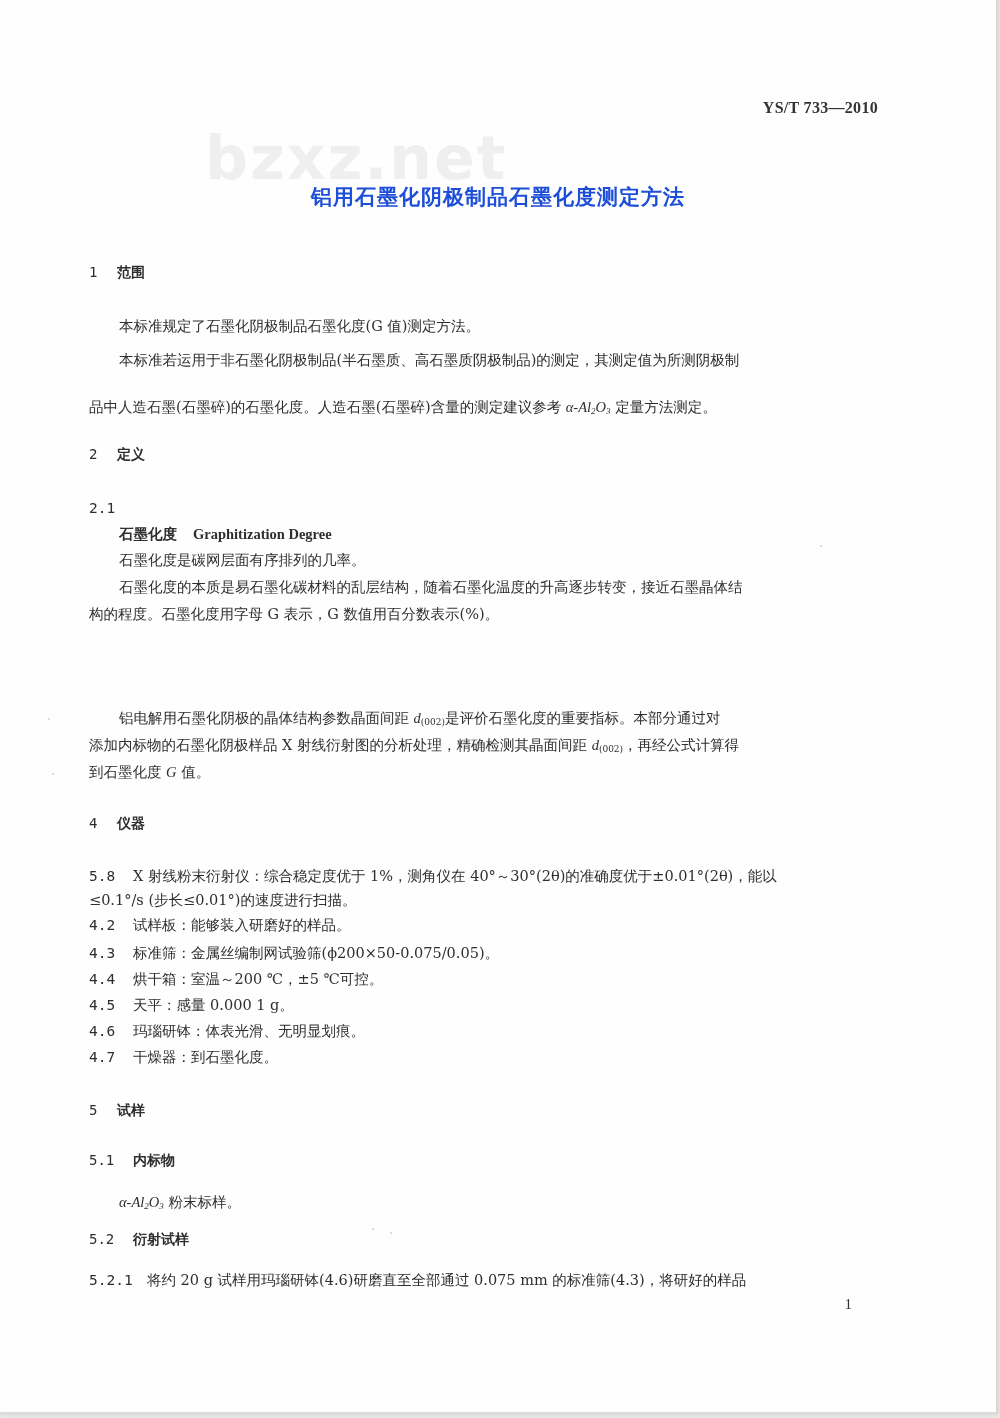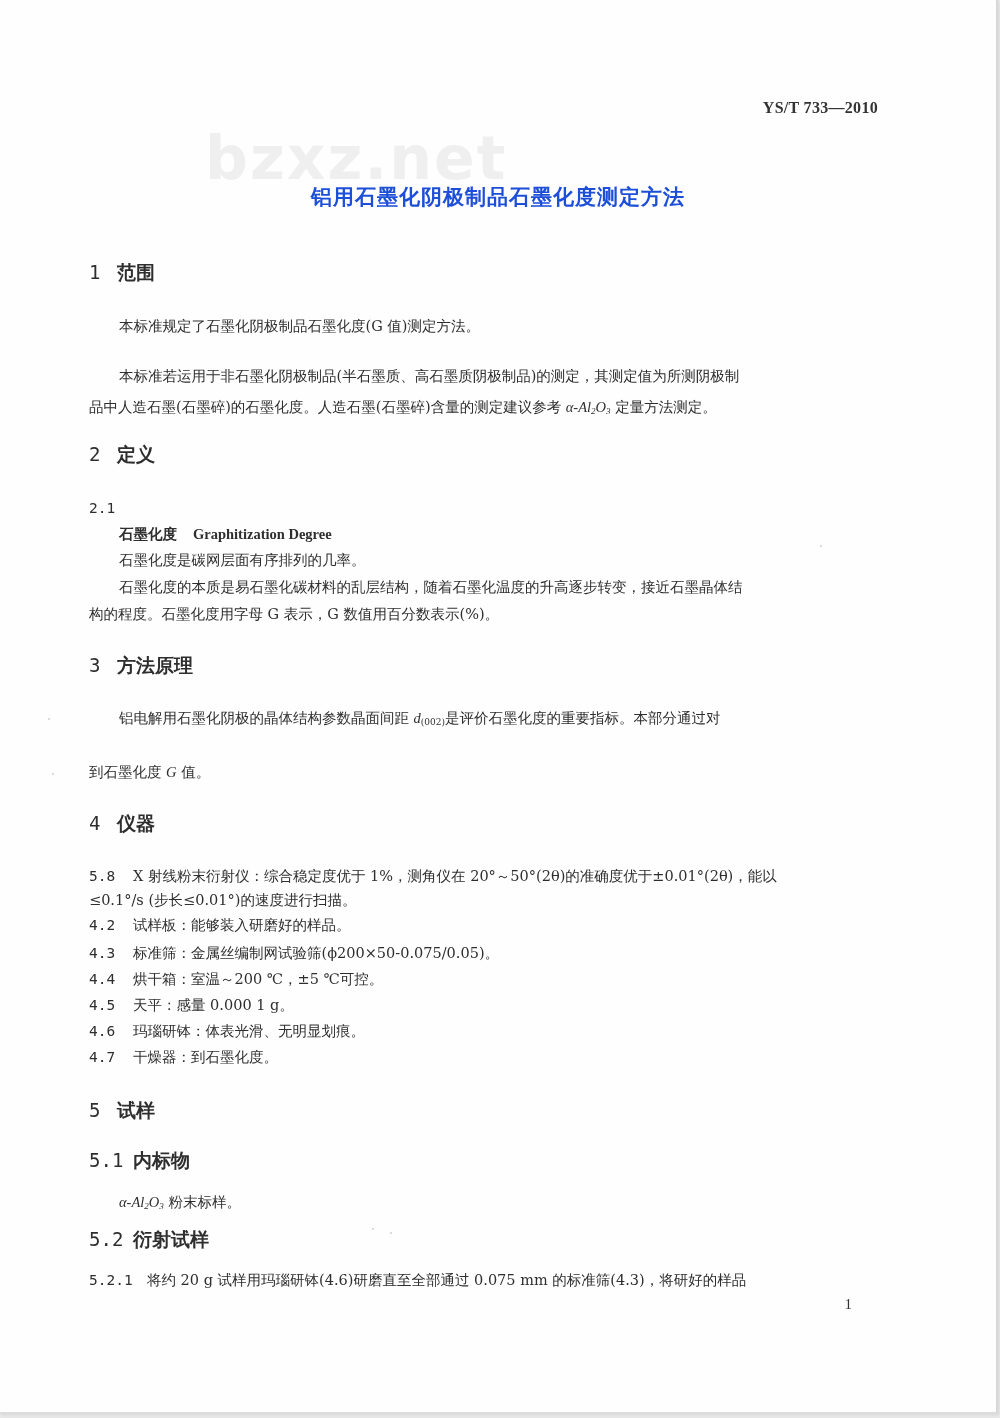--- a/index.html
+++ b/index.html
@@ -68,21 +68,21 @@
     width: 800px;
     font-size: 14.5px;
     line-height: 20px;
     white-space: nowrap;
     color: #2e2e2e;
   }
   .indent { left: 119px; }
   .heading {
     font-family: "DejaVu Sans", sans-serif;
     font-weight: bold;
-    font-size: 19px;
+    font-size: 14px;
   }
   .heading .num {
     display: inline-block;
     width: 28px;
     font-weight: normal;
     font-family: "DejaVu Sans Mono", monospace;
   }
   .heading .num.wide { width: 44px; }
   .item-num {
     display: inline-block;
@@ -122,51 +122,51 @@
 <div class="page">
 
   <div class="std-code">YS/T 733—2010</div>
   <div class="watermark">bzxz.net</div>
   <div class="doc-title">铝用石墨化阴极制品石墨化度测定方法</div>
 
   <div class="line heading" style="top:262px">
     <span class="num">1</span><span>范围</span>
   </div>
   <div class="line indent" style="top:316px">本标准规定了石墨化阴极制品石墨化度(G 值)测定方法。</div>
-  <div class="line indent" style="top:366px">本标准若运用于非石墨化阴极制品(半石墨质、高石墨质阴极制品)的测定，其测定值为所测阴极制</div>
+  <div class="line indent" style="top:350px">本标准若运用于非石墨化阴极制品(半石墨质、高石墨质阴极制品)的测定，其测定值为所测阴极制</div>
   <div class="line" style="top:397px">
     <span>品中人造石墨(石墨碎)的石墨化度。人造石墨(石墨碎)含量的测定建议参考 </span><span class="ital"><span>α-Al</span><sub>2</sub><span>O</span><sub>3</sub></span><span> 定量方法测定。</span>
   </div>
 
   <div class="line heading" style="top:444px">
     <span class="num">2</span><span>定义</span>
   </div>
   <div class="line" style="top:498px; font-family:'DejaVu Sans Mono', monospace;">2.1</div>
   <div class="line indent" style="top:524px">
     <span class="term-cn">石墨化度</span><span class="term-en">Graphitization Degree</span>
   </div>
   <div class="line indent" style="top:550px">石墨化度是碳网层面有序排列的几率。</div>
   <div class="line indent" style="top:577px">石墨化度的本质是易石墨化碳材料的乱层结构，随着石墨化温度的升高逐步转变，接近石墨晶体结</div>
   <div class="line" style="top:604px">构的程度。石墨化度用字母 G 表示，G 数值用百分数表示(%)。</div>
 
-  <div class="line heading" style="top:655px">
-    <span class="num">3</span><span>方法原理</span>
-  </div>
   <div class="line indent" style="top:708px">
     <span>铝电解用石墨化阴极的晶体结构参数晶面间距 </span><span class="ital">d</span><sub>(002)</sub><span>是评价石墨化度的重要指标。本部分通过对</span>
   </div>
+  <div class="line" style="top:735px">
+    <span>添加内标物的石墨化阴极样品 X 射线衍射图的分析处理，精确检测其晶面间距 </span><span class="ital">d</span><sub>(002)</sub><span>，再经公式计算得</span>
+  </div>
   <div class="line" style="top:762px">
     <span>到石墨化度 </span><span class="ital">G</span><span> 值。</span>
   </div>
 
   <div class="line heading" style="top:813px">
     <span class="num">4</span><span>仪器</span>
   </div>
   <div class="line" style="top:866px">
-    <span class="item-num">5.8</span><span>X 射线粉末衍射仪：综合稳定度优于 1%，测角仪在 20°～50°(2θ)的准确度优于±0.01°(2θ)，能以</span>
+    <span class="item-num">5.8</span><span>X 射线粉末衍射仪：综合稳定度优于 1%，测角仪在 40°～30°(2θ)的准确度优于±0.01°(2θ)，能以</span>
   </div>
   <div class="line" style="top:890px">≤0.1°/s (步长≤0.01°)的速度进行扫描。</div>
   <div class="line" style="top:915px">
     <span class="item-num">4.2</span><span>试样板：能够装入研磨好的样品。</span>
   </div>
   <div class="line" style="top:943px">
     <span class="item-num">4.3</span><span>标准筛：金属丝编制网试验筛(ϕ200×50-0.075/0.05)。</span>
   </div>
   <div class="line" style="top:969px">
     <span class="item-num">4.4</span><span>烘干箱：室温～200 ℃，±5 ℃可控。</span>

